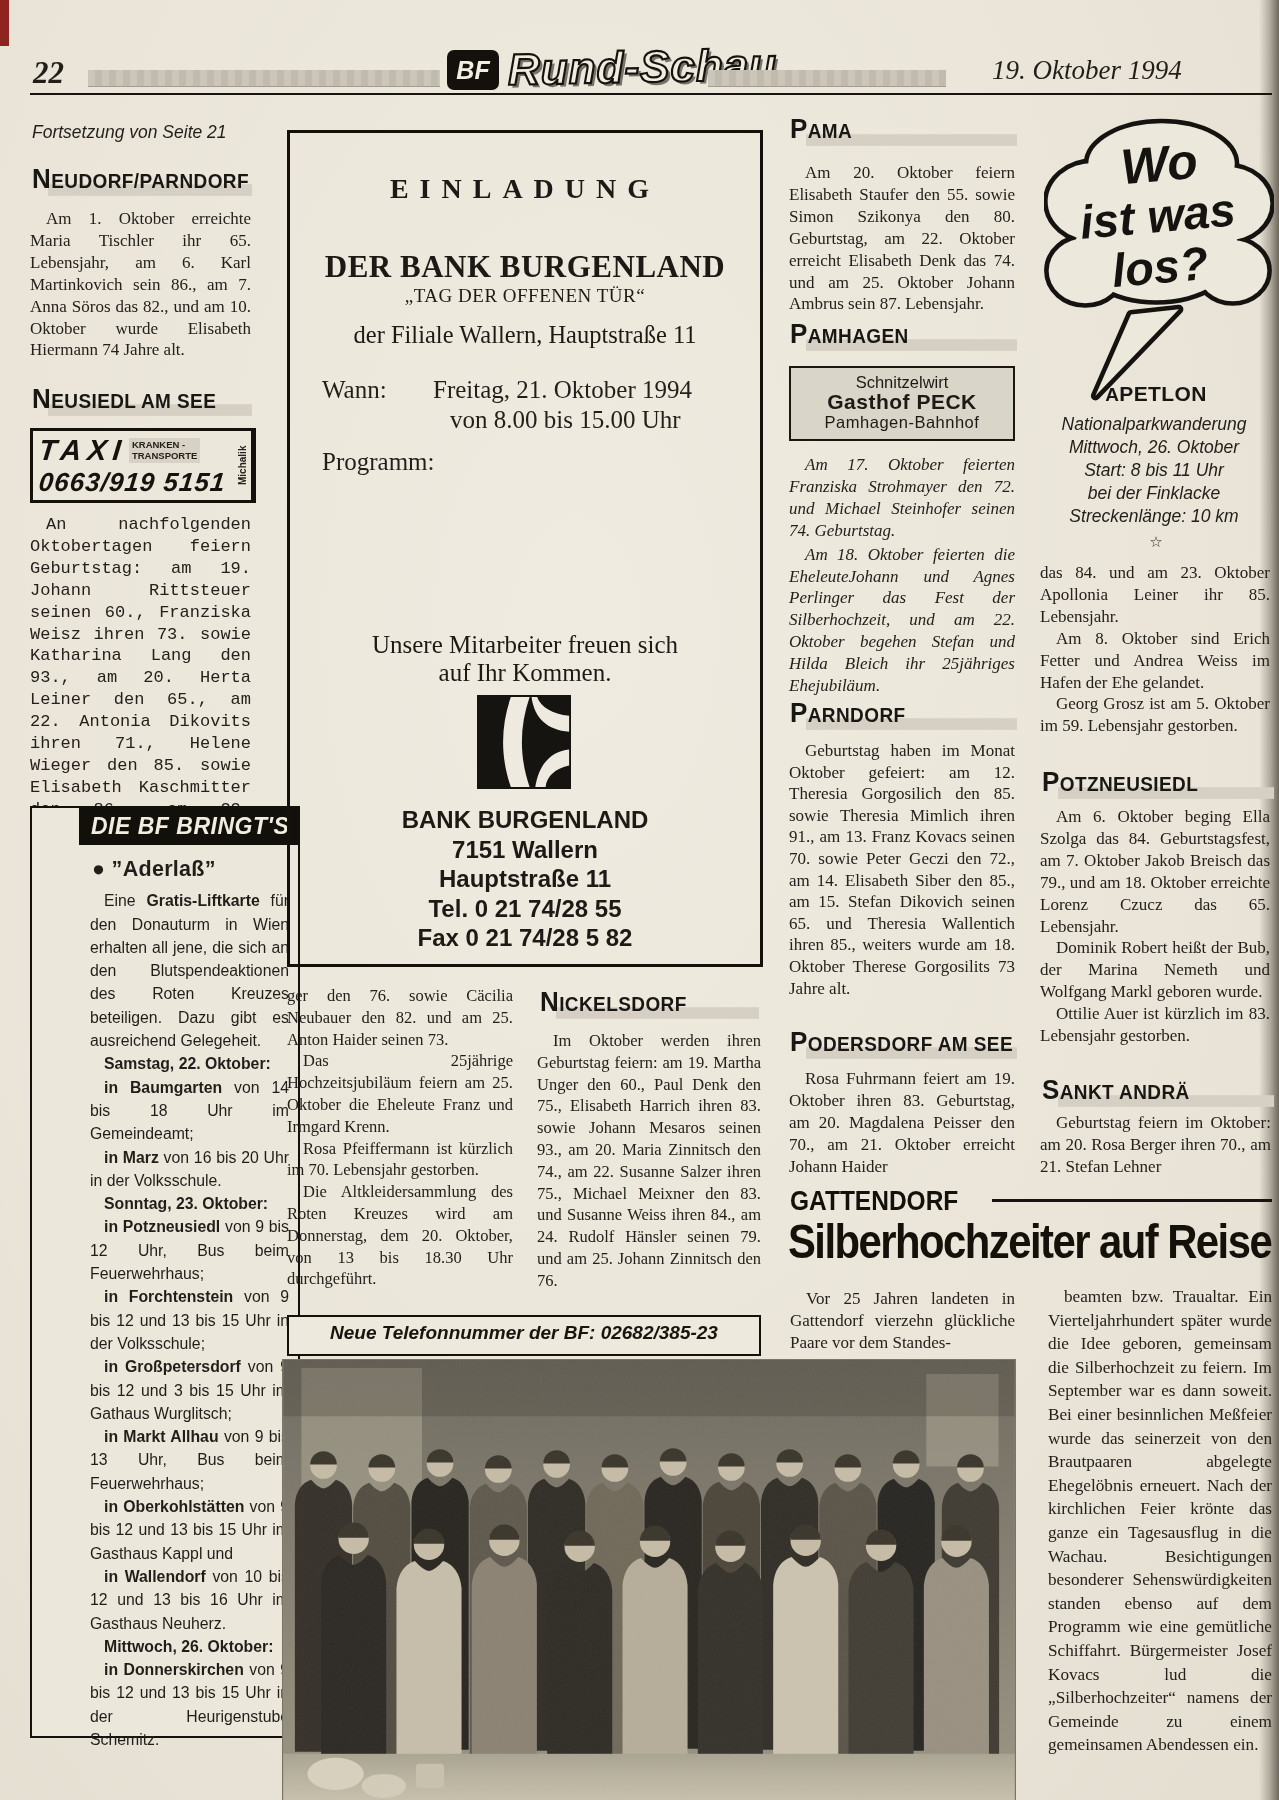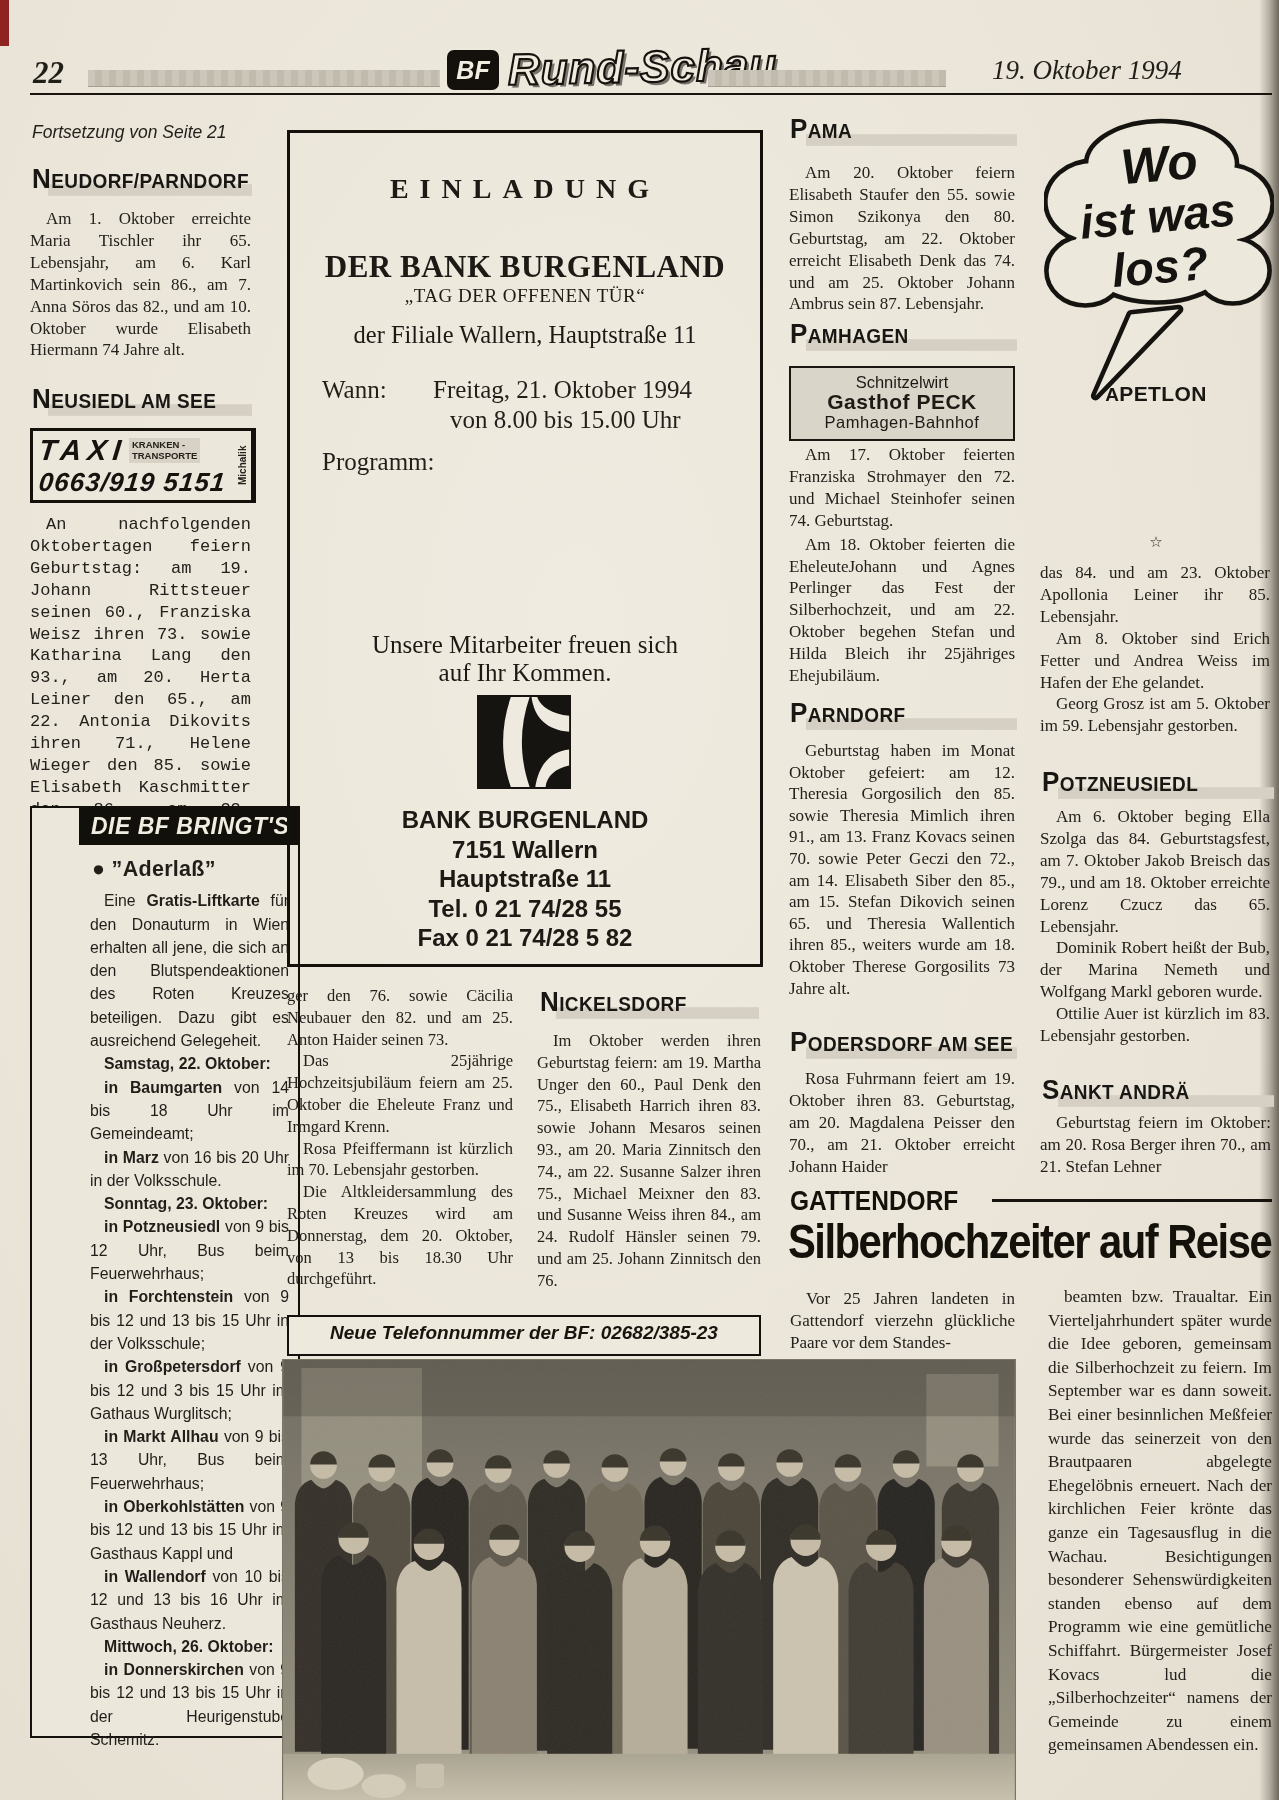--- a/index.html
+++ b/index.html
@@ -234,21 +234,21 @@
   <div class="abs body-txt" style="left:789px;top:162px;width:226px;">
     <p class="ind">Am 20. Oktober feiern Elisabeth Staufer den 55. sowie Simon Szikonya den 80. Geburtstag, am 22. Oktober erreicht Elisabeth Denk das 74. und am 25. Oktober Johann Ambrus sein 87. Lebensjahr.</p>
   </div>
 
   <h3 class="sh" style="left:790px;top:318px;width:225px;">PAMHAGEN</h3>
   <div class="abs peck" style="left:789px;top:366px;width:222px;height:66px;">
     <div style="font-size:16.5px;line-height:18px;">Schnitzelwirt</div>
     <div style="font-size:21px;line-height:22px;font-weight:bold;letter-spacing:.5px;">Gasthof PECK</div>
     <div style="font-size:16.5px;line-height:19px;letter-spacing:.5px;">Pamhagen-Bahnhof</div>
   </div>
-  <div class="abs body-txt" style="left:789px;top:444px;width:226px;">
+  <div class="abs body-txt" style="left:789px;top:454px;width:226px;font-style:italic;">
     <p class="ind">Am 17. Oktober feierten Franziska Strohmayer den 72. und Michael Steinhofer seinen 74. Geburtstag.</p>
     <p class="ind" style="margin-top:2px;">Am 18. Oktober feierten die EheleuteJohann und Agnes Perlinger das Fest der Silberhochzeit, und am 22. Oktober begehen Stefan und Hilda Bleich ihr 25jähriges Ehejubiläum.</p>
   </div>
 
   <h3 class="sh" style="left:790px;top:697px;width:225px;">PARNDORF</h3>
   <div class="abs body-txt" style="left:789px;top:740px;width:226px;line-height:21.6px;">
     <p class="ind">Geburtstag haben im Monat Oktober gefeiert: am 12. Theresia Gorgosilich den 85. sowie Theresia Mimlich ihren 91., am 13. Franz Kovacs seinen 70. sowie Peter Geczi den 72., am 14. Elisabeth Siber den 85., am 15. Stefan Dikovich seinen 65. und Theresia Wallentich ihren 85., weiters wurde am 18. Oktober Therese Gorgosilits 73 Jahre alt.</p>
   </div>
 
   <h3 class="sh" style="left:790px;top:1026px;width:225px;">PODERSDORF AM SEE</h3>
@@ -276,20 +276,27 @@
       <polygon points="85,203 50,283 132,198"></polygon>
     </g>
     <g fill="#15130f" font-family="Liberation Sans, sans-serif" font-weight="bold" font-style="italic" text-anchor="middle" transform="rotate(-5 112 115)">
       <text x="118" y="72" font-size="49">Wo</text>
       <text x="112" y="122" font-size="46">ist was</text>
       <text x="110" y="172" font-size="46">los?</text>
     </g>
   </svg>
 
   <h3 class="sh nobar san" style="left:1040px;top:382px;width:232px;font-size:21px;">APETLON</h3>
+  <div class="abs itlines" style="left:1034px;top:413px;width:240px;">
+    <div>Nationalparkwanderung</div>
+    <div>Mittwoch, 26. Oktober</div>
+    <div>Start: 8 bis 11 Uhr</div>
+    <div>bei der Finklacke</div>
+    <div>Streckenlänge: 10 km</div>
+  </div>
   <div class="abs" style="left:1040px;top:533px;width:232px;text-align:center;font-size:15px;color:#2a2722;">☆</div>
 
   <div class="abs body-txt" style="left:1040px;top:562px;width:230px;">
     <p>das 84. und am 23. Oktober Apollonia Leiner ihr 85. Lebensjahr.</p>
     <p class="ind">Am 8. Oktober sind Erich Fetter und Andrea Weiss im Hafen der Ehe gelandet.</p>
     <p class="ind">Georg Grosz ist am 5. Oktober im 59. Lebensjahr gestorben.</p>
   </div>
 
   <h3 class="sh" style="left:1042px;top:766px;width:230px;">POTZNEUSIEDL</h3>
   <div class="abs body-txt" style="left:1040px;top:806px;width:230px;">

